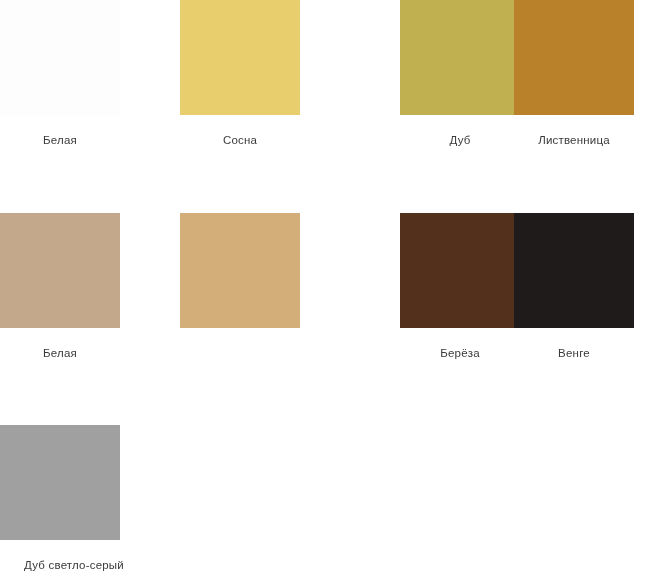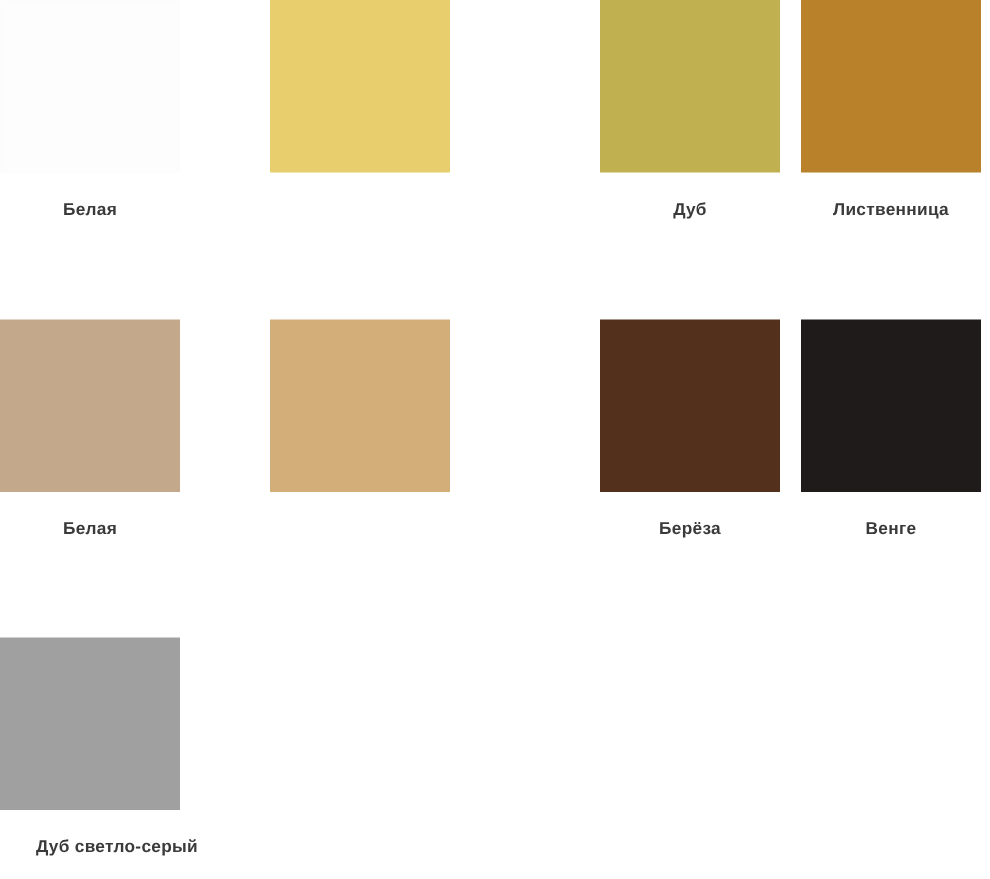--- a/index.html
+++ b/index.html
@@ -13,21 +13,20 @@
     background: #ffffff;
     font-family: "Liberation Sans", "DejaVu Sans", sans-serif;
     overflow: hidden;
     position: relative;
   }
 
   #swatch-grid {
     position: relative;
     width: 660px;
     height: 464px;
-    font-weight: bold;
   }
 
   .swatch-cell {
     position: absolute;
     width: 120px;
   }
 
   .swatch-chip {
     width: 120px;
     height: 115px;
@@ -57,32 +56,33 @@
   }
 
   
   .row-1 { top: 0px; }
   .row-2 { top: 213px; }
   .row-3 { top: 425px; }
 
   .col-1 { left: 0px; }
   .col-2 { left: 180px; }
   .col-3 { left: 360px; padding-left: 40px; }
-  .col-4 { left: 534px; }
+  .col-4 { left: 514px; }
 </style>
 </head>
 <body>
 
 <div id="swatch-grid" style="background: rgb(255, 255, 255);">
     <div class="swatch-cell row-1 col-1">
       <span class="swatch-chip is-pale" style="background: rgb(253, 253, 253);"></span>
       <span class="swatch-label" style="color: rgb(58, 58, 58);">Белая</span>
     </div>
     <div class="swatch-cell row-1 col-2">
       <span class="swatch-chip" style="background: rgb(232, 206, 109);"></span>
+      <span class="swatch-label" style="color: rgb(58, 58, 58);">Сосна</span>
     </div>
     <div class="swatch-cell row-1 col-3">
       <span class="swatch-chip" style="background: rgb(192, 176, 80);"></span>
       <span class="swatch-label" style="color: rgb(58, 58, 58);">Дуб</span>
     </div>
     <div class="swatch-cell row-1 col-4">
       <span class="swatch-chip" style="background: rgb(184, 129, 42);"></span>
       <span class="swatch-label" style="color: rgb(58, 58, 58);">Лиственница</span>
     </div>
     <div class="swatch-cell row-2 col-1">

